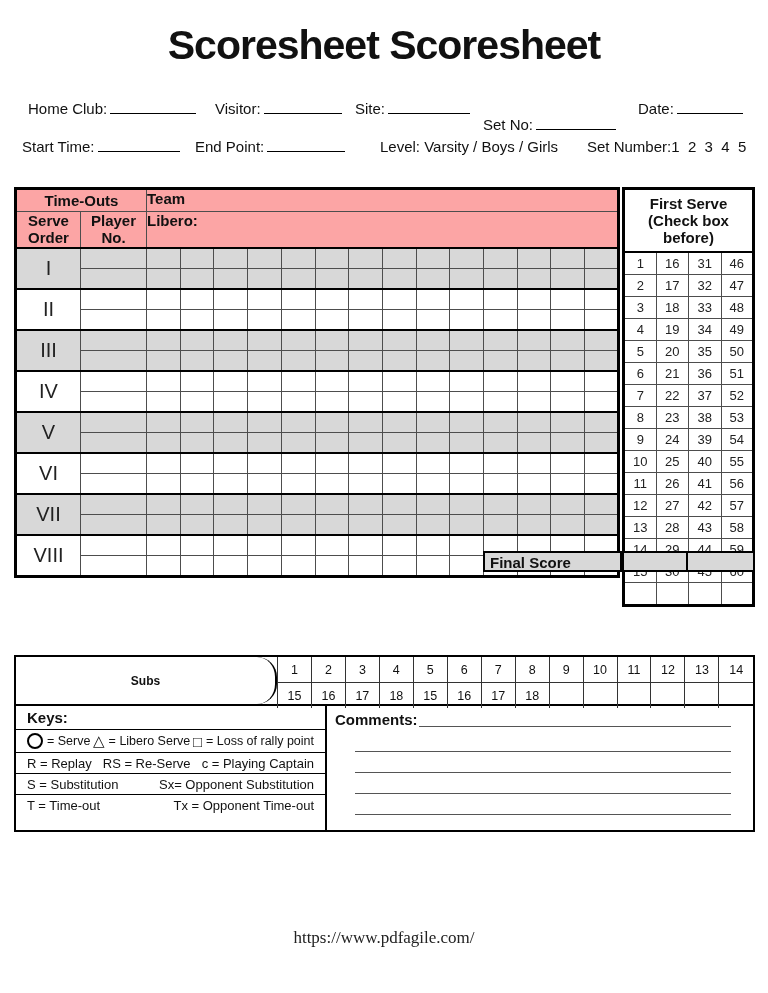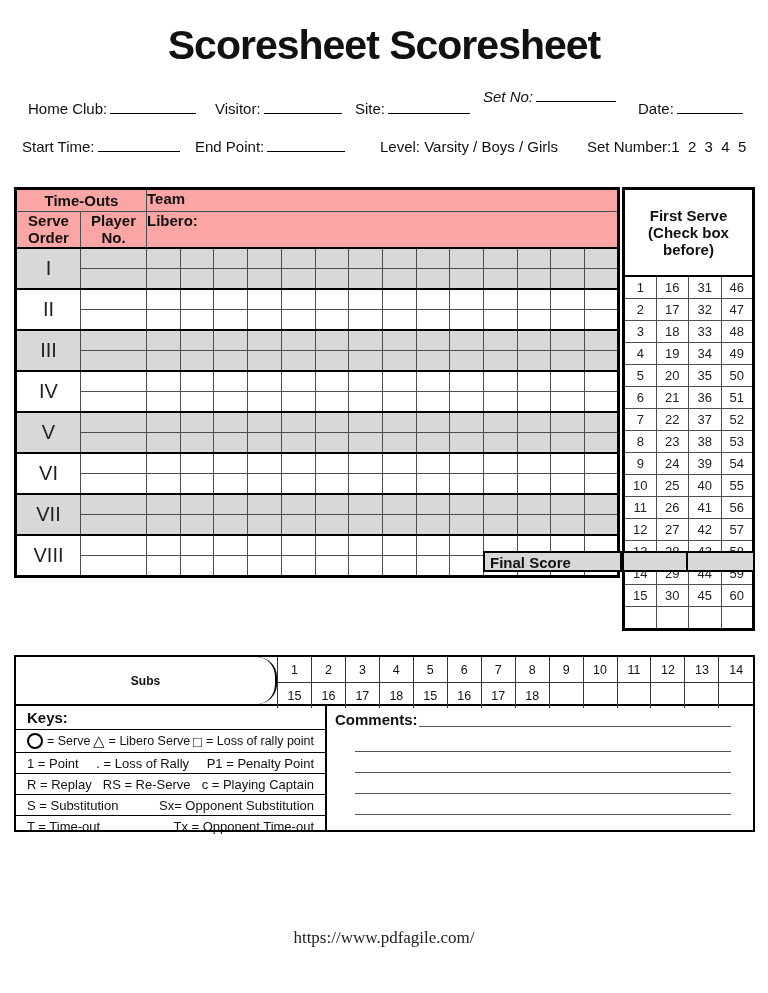--- a/index.html
+++ b/index.html
@@ -7,21 +7,21 @@
         font-family:"Liberation Sans",sans-serif;color:#111;overflow:hidden;}
 
   
   .title{position:absolute;top:22px;left:0;width:100%;text-align:center;
          font-size:41px;font-weight:bold;letter-spacing:-1px;}
 
   
   .field{position:absolute;font-size:15px;white-space:nowrap;}
   .fline{display:inline-block;border-bottom:1.5px solid #000;height:13px;margin-left:3px;}
   .f-home{left:28px;top:100px;}  .f-visitor{left:215px;top:100px;}
-  .f-site{left:355px;top:100px;} .f-setno{left:483px;top:88px;font-style:italic;}
+  .f-site{left:355px;top:100px;} .f-setno{left:483px;top:116px;}
   .f-date{left:638px;top:100px;}
   .f-start{left:22px;top:138px;} .f-end{left:195px;top:138px;}
   .f-level{left:380px;top:138px;} .f-setnum{left:587px;top:138px;}
   .opts{white-space:pre;}
 
   
   table{border-collapse:collapse;table-layout:fixed;}
   table.score{position:absolute;left:14px;top:187px;width:606px;border:3px solid #000;}
   table.score th,table.score td{border:1px solid #4d4d4d;padding:0;overflow:hidden;}
   table.score tr.h1{height:23px;} table.score tr.h2{height:36px;}
@@ -29,21 +29,21 @@
   table.score th{font-size:15px;background:#fca5a5;}
   th.team,th.libero{text-align:left;vertical-align:top;padding:2px 0 0 7px;}
   table.score tr.h2 th{border-bottom:2px solid #000;}
   table.score tr.group td{border-top:2px solid #000;}
   table.score tr.sub td{border-top:1px solid #8a8a8a;}
   td.ro{text-align:center;font-size:20px;color:#222;}
   .shaded{background:#d8d8d8;}
 
   
   table.fserve{position:absolute;left:622px;top:187px;width:133px;border:3px solid #000;}
-  table.fserve th{height:53px;font-size:15px;border-bottom:2px solid #000;padding:16px 6px;}
+  table.fserve th{height:53px;font-size:15px;border-bottom:2px solid #000;padding:4px 6px;}
   table.fserve td{border:1px solid #4d4d4d;height:19px;text-align:center;
                   font-size:13px;color:#222;}
 
   
   .final-label{position:absolute;left:483px;top:551px;width:139px;height:21px;
                background:#d8d8d8;border:2.5px solid #000;font-weight:bold;font-size:15px;
                line-height:20px;padding-left:5px;box-sizing:border-box;}
   .final-cell{position:absolute;top:551px;height:21px;background:#d8d8d8;
               border:2.5px solid #000;box-sizing:border-box;}
   .final-v1{left:622px;width:66px;} .final-v2{left:686px;width:69px;}
@@ -586,25 +586,20 @@
               <span class="glyph">△</span>
               <span>= Libero Serve</span>
             </span>
             <span class="sym-item">
               <span class="glyph">□</span>
               <span>= Loss of rally point</span>
             </span>
           </div>
         <div id="keys-rows">
             <div class="krow">
-              <span>1 = Point</span>
-              <span>. = Loss of Rally</span>
-              <span>P1 = Penalty Point</span>
-            </div>
-            <div class="krow">
               <span>R = Replay</span>
               <span>RS = Re-Serve</span>
               <span>c = Playing Captain</span>
             </div>
             <div class="krow">
               <span>S = Substitution</span>
               <span>Sx= Opponent Substitution</span>
             </div>
             <div class="krow">
               <span>T = Time-out</span>

